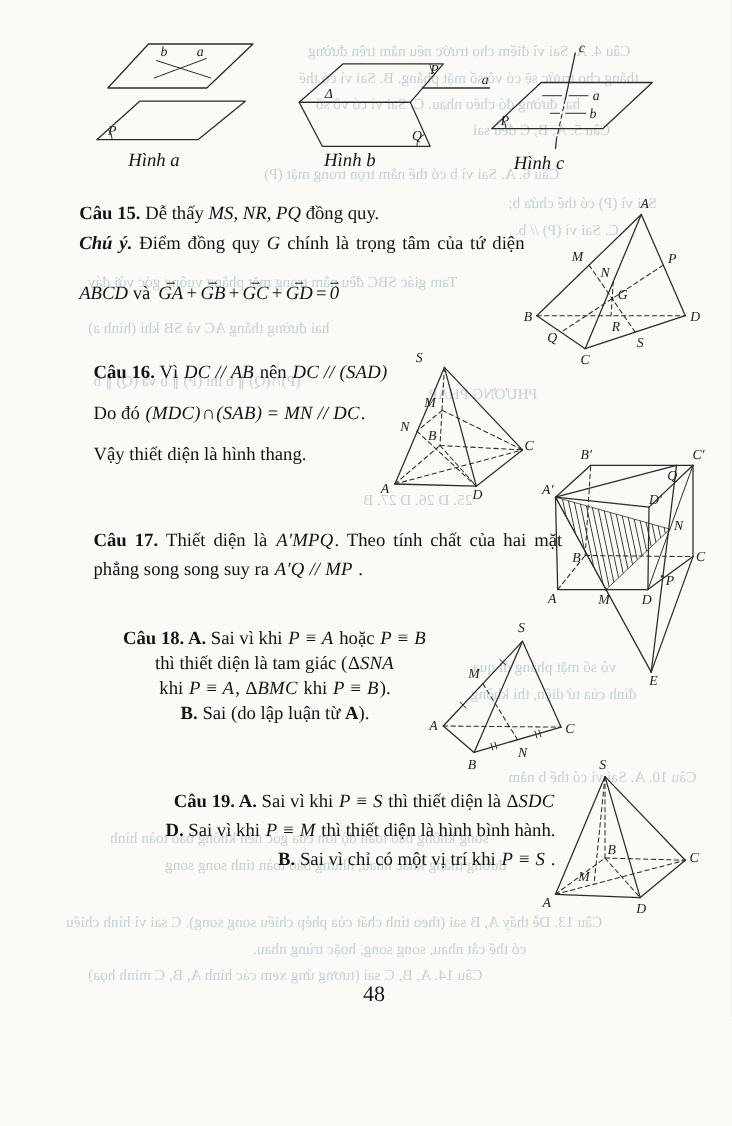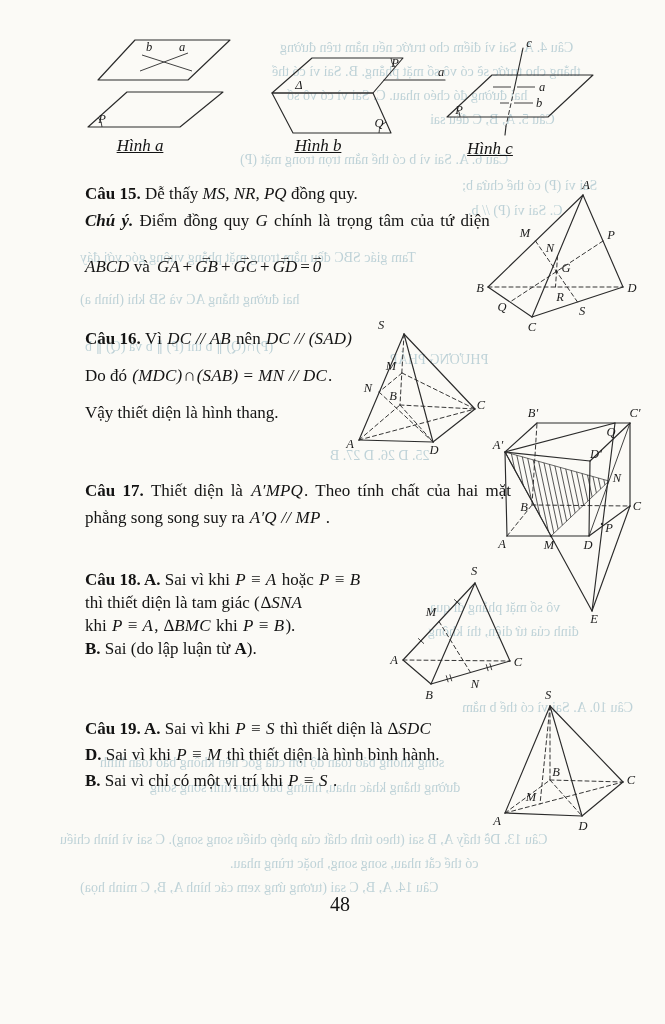--- a/index.html
+++ b/index.html
@@ -17,23 +17,23 @@
   .sg-m{font-style:italic;padding:0 1px;letter-spacing:.2px;}
   .sg-v{font-style:italic;position:relative;display:inline-block;margin:15px 3px;}
   .sg-v::after{content:"⇀";position:absolute;left:50%;top:-.78em;transform:translateX(-50%);
     font-size:.62em;font-style:normal;}
   .b15{line-height:27px;}
   .b15 .ln2{word-spacing:2px;}
   .b15 .ln3{margin-top:4px;}
   .b16{line-height:37px;}
   .b17{line-height:27px;}
   .b17 .ln1{word-spacing:3px;}
-  .b18{line-height:23px;}
-  .b19{line-height:26px;}
-  .cap{position:absolute;font-style:italic;font-size:17px;text-align:center;width:80px;color:#131313;text-decoration:underline;}
+  .b18{line-height:23px;text-align:center;}
+  .b19{line-height:26px;text-align:right;}
+  .cap{position:absolute;font-style:italic;font-size:17px;text-align:center;width:80px;color:#131313;}
   svg.fig{position:absolute;overflow:visible;}
   .lbl{font-family:"Liberation Serif","DejaVu Serif",serif;font-style:italic;font-size:12.5px;fill:#1a1a1a;}
   .s{stroke:#2b2b2b;stroke-width:1.15;fill:none;stroke-linejoin:round;stroke-linecap:round;}
   .thin{stroke:#2b2b2b;stroke-width:.9;fill:none;}
   .d{stroke:#2b2b2b;stroke-width:.95;fill:none;stroke-dasharray:4 3;stroke-linecap:round;}
   .bleed{position:absolute;transform:scaleX(-1);color:rgba(63,128,152,.32);
     filter:blur(.45px);font-size:14px;white-space:nowrap;font-family:"Liberation Serif",serif;}
   .pagenum{position:absolute;left:85px;top:893px;width:510px;text-align:center;font-size:20px;}
 </style>
 </head>
@@ -103,21 +103,21 @@
       <line class="thin" x1="74" y1="65" x2="93" y2="65"></line>
       <path class="thin" d="M20,79 A13 13 0 0 0 16.5,70.1"></path>
     </g>
     <text class="lbl" x="89" y="9" text-anchor="middle">c</text>
     <text class="lbl" x="102" y="53" text-anchor="middle">a</text>
     <text class="lbl" x="99" y="69" text-anchor="middle">b</text>
     <text class="lbl" x="19" y="76" text-anchor="middle">P</text>
   </svg>
   <div class="cap" style="left:450px;top:139px">Hình c</div>
 
-  <div class="txt b15" style="left:85px;top:180px;width:380px">
+  <div class="txt b15" style="left:72px;top:180px;width:380px">
     <div class="ln ln1"><span class="sg-b">Câu 15. </span><span class="sg-n">Dễ thấy </span><span class="sg-i">MS, NR, PQ</span><span class="sg-n"> đồng quy.</span></div>
     <div class="ln ln2"><span class="sg-bi">Chú ý. </span><span class="sg-n">Điểm đồng quy </span><span class="sg-i">G</span><span class="sg-n"> chính là trọng tâm của tứ diện</span></div>
     <div class="ln ln3"><span class="sg-i">ABCD</span><span class="sg-n"> và </span><span class="sg-v">GA</span><span class="sg-n">+</span><span class="sg-v">GB</span><span class="sg-n">+</span><span class="sg-v">GC</span><span class="sg-n">+</span><span class="sg-v">GD</span><span class="sg-n">=</span><span class="sg-v">0</span></div>
   </div>
 
   <svg class="fig" style="left:455px;top:175px" width="210" height="165">
     <g>
       <line class="s" x1="128" y1="20" x2="33" y2="112"></line>
       <line class="s" x1="128" y1="20" x2="77" y2="142"></line>
       <line class="s" x1="128" y1="20" x2="168" y2="112"></line>

